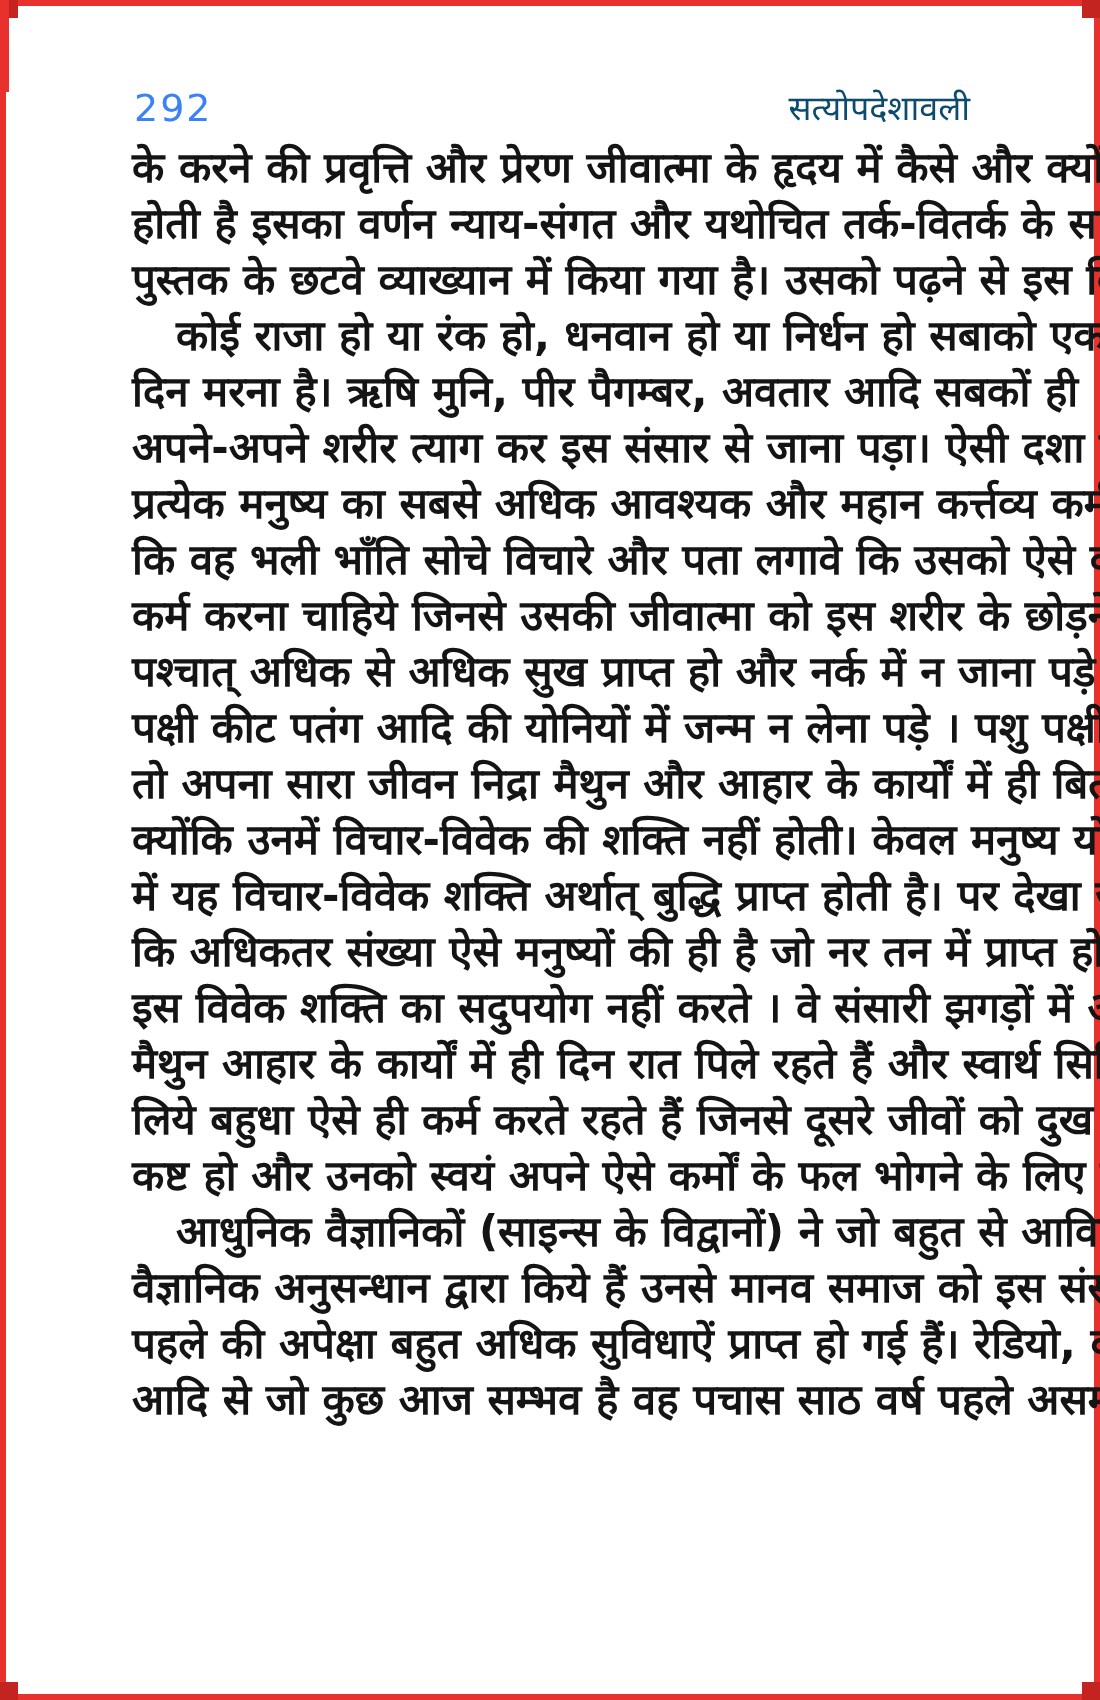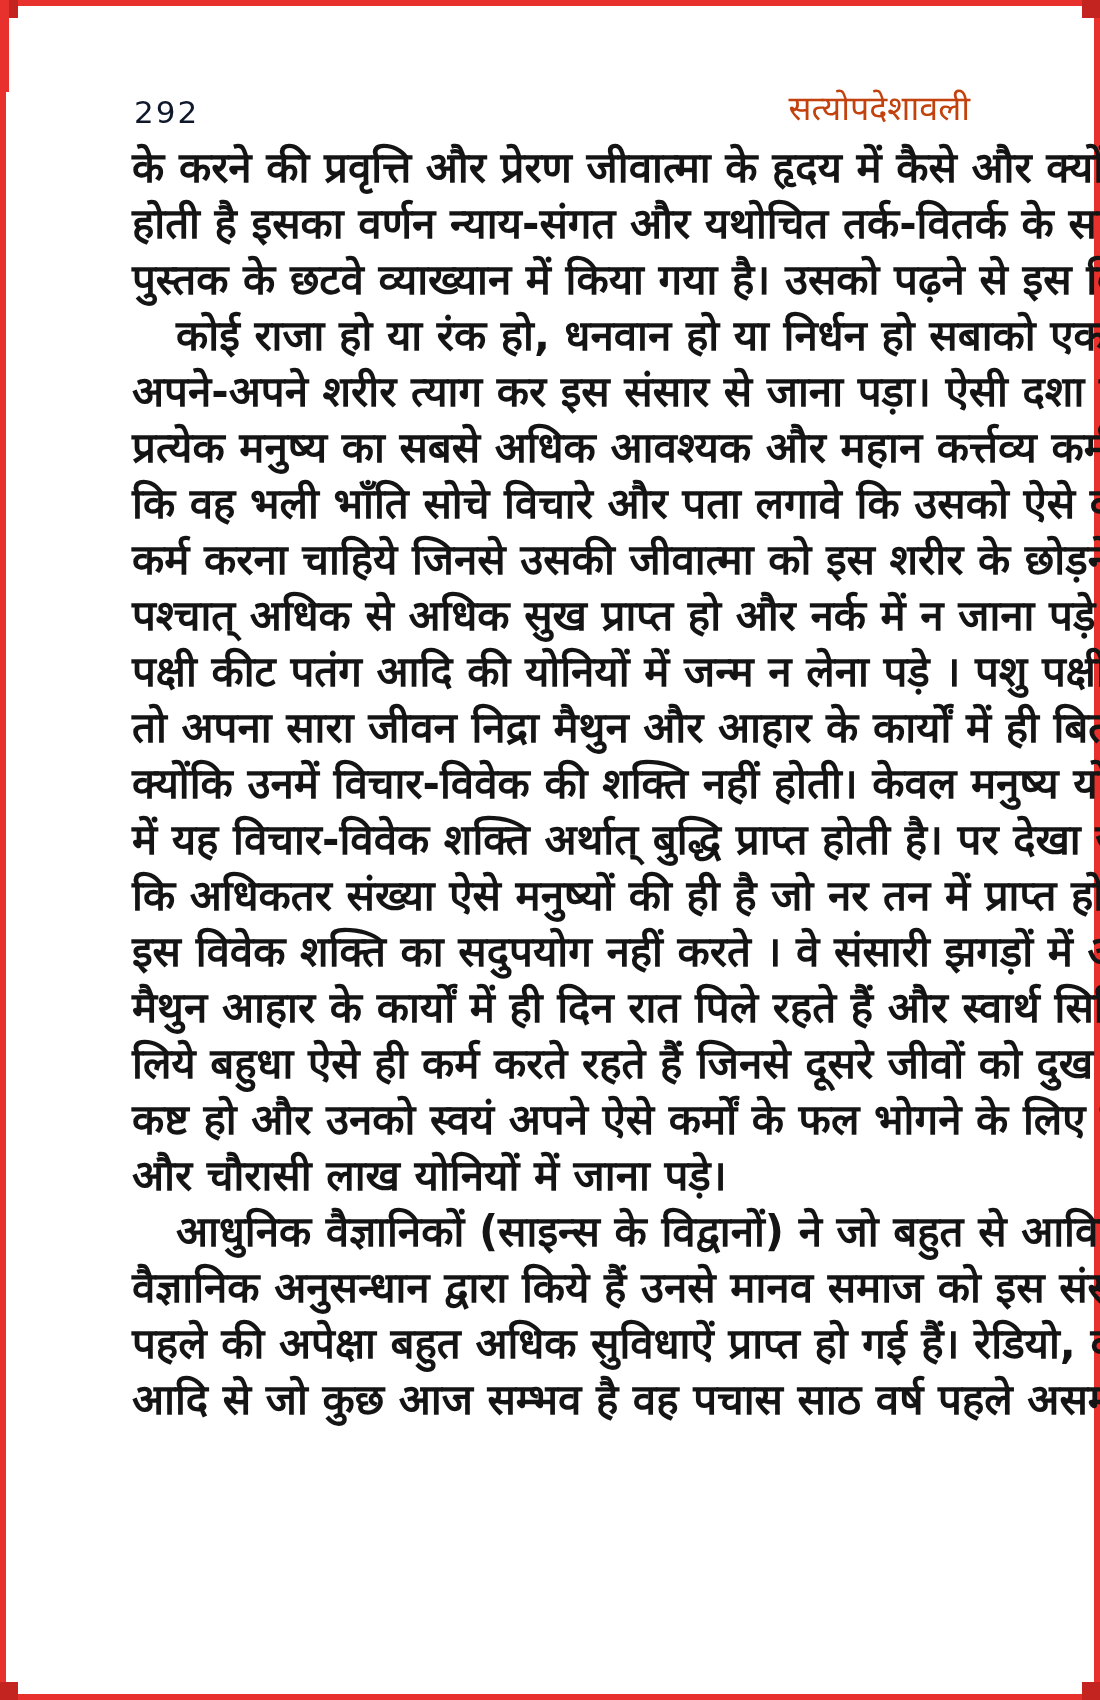--- a/index.html
+++ b/index.html
@@ -34,24 +34,24 @@
     width: 9px; height: 92px;
     background: var(--border-color, #e8302c);
   }
   
   .header {
     position: absolute; top: 84px; left: 0; right: 0;
     padding: 0 130px 0 134px;
     display: flex; justify-content: space-between; align-items: flex-end;
   }
   .page-number {
-    font-size: 31px; letter-spacing: 2px; color: #0f172a;
+    font-size: 38px; letter-spacing: 2px; color: #3b82f6;
   }
   .book-title {
-    font-size: 34px; font-weight: 400; color: #c2410c;
+    font-size: 34px; font-weight: 400; color: #0c4a6e;
   }
   
   .body-text {
     position: absolute; top: 140px; left: 0; right: 0;
     padding: 0 130px 0 132px;
   }
   .ln {
     height: 56px; line-height: 56px;
     font-size: 42px; font-weight: 600;
     white-space: nowrap;
@@ -77,34 +77,34 @@
   <div class="header">
     <span class="page-number">292</span>
     <span class="book-title">सत्योपदेशावली</span>
   </div>
 
   <div class="body-text">
     <div class="ln">के करने की प्रवृत्ति और प्रेरण जीवात्मा के हृदय में कैसे और क्यों उत्पन्न</div>
     <div class="ln">होती है इसका वर्णन न्याय-संगत और यथोचित तर्क-वितर्क के साथ इस</div>
     <div class="ln">पुस्तक के छटवे व्याख्यान में किया गया है। उसको पढ़ने से इस विषय की</div>
     <div class="ln indent">कोई राजा हो या रंक हो, धनवान हो या निर्धन हो सबाको एक न एक</div>
+    <div class="ln">दिन मरना है। ऋषि मुनि, पीर पैगम्बर, अवतार आदि सबकों ही</div>
     <div class="ln">अपने-अपने शरीर त्याग कर इस संसार से जाना पड़ा। ऐसी दशा में</div>
     <div class="ln">प्रत्येक मनुष्य का सबसे अधिक आवश्यक और महान कर्त्तव्य कर्म यह है</div>
     <div class="ln">कि वह भली भाँति सोचे विचारे और पता लगावे कि उसको ऐसे कौन से</div>
     <div class="ln">कर्म करना चाहिये जिनसे उसकी जीवात्मा को इस शरीर के छोड़ने के</div>
     <div class="ln">पश्चात् अधिक से अधिक सुख प्राप्त हो और नर्क में न जाना पड़े एवं पशु</div>
     <div class="ln">पक्षी कीट पतंग आदि की योनियों में जन्म न लेना पड़े । पशु पक्षी आदिक</div>
     <div class="ln">तो अपना सारा जीवन निद्रा मैथुन और आहार के कार्यों में ही बिता देते हैं।</div>
     <div class="ln">क्योंकि उनमें विचार-विवेक की शक्ति नहीं होती। केवल मनुष्य योनि ही</div>
     <div class="ln">में यह विचार-विवेक शक्ति अर्थात् बुद्धि प्राप्त होती है। पर देखा जाता है</div>
     <div class="ln">कि अधिकतर संख्या ऐसे मनुष्यों की ही है जो नर तन में प्राप्त होने वाली</div>
     <div class="ln">इस विवेक शक्ति का सदुपयोग नहीं करते । वे संसारी झगड़ों में और निद्रा</div>
     <div class="ln">मैथुन आहार के कार्यों में ही दिन रात पिले रहते हैं और स्वार्थ सिद्धि के</div>
     <div class="ln">लिये बहुधा ऐसे ही कर्म करते रहते हैं जिनसे दूसरे जीवों को दुख और</div>
     <div class="ln">कष्ट हो और उनको स्वयं अपने ऐसे कर्मों के फल भोगने के लिए नर्क</div>
-    <div class="ln end">और चौरासी लाख योनियों में जाना पड़े।</div>
     <div class="ln indent">आधुनिक वैज्ञानिकों (साइन्स के विद्वानों) ने जो बहुत से आविष्कार</div>
     <div class="ln">वैज्ञानिक अनुसन्धान द्वारा किये हैं उनसे मानव समाज को इस संसार में</div>
     <div class="ln">पहले की अपेक्षा बहुत अधिक सुविधाऐं प्राप्त हो गई हैं। रेडियो, वायुयान</div>
     <div class="ln">आदि से जो कुछ आज सम्भव है वह पचास साठ वर्ष पहले असम्भव</div>
   </div>
 
 </div>
 
 </body></html>

